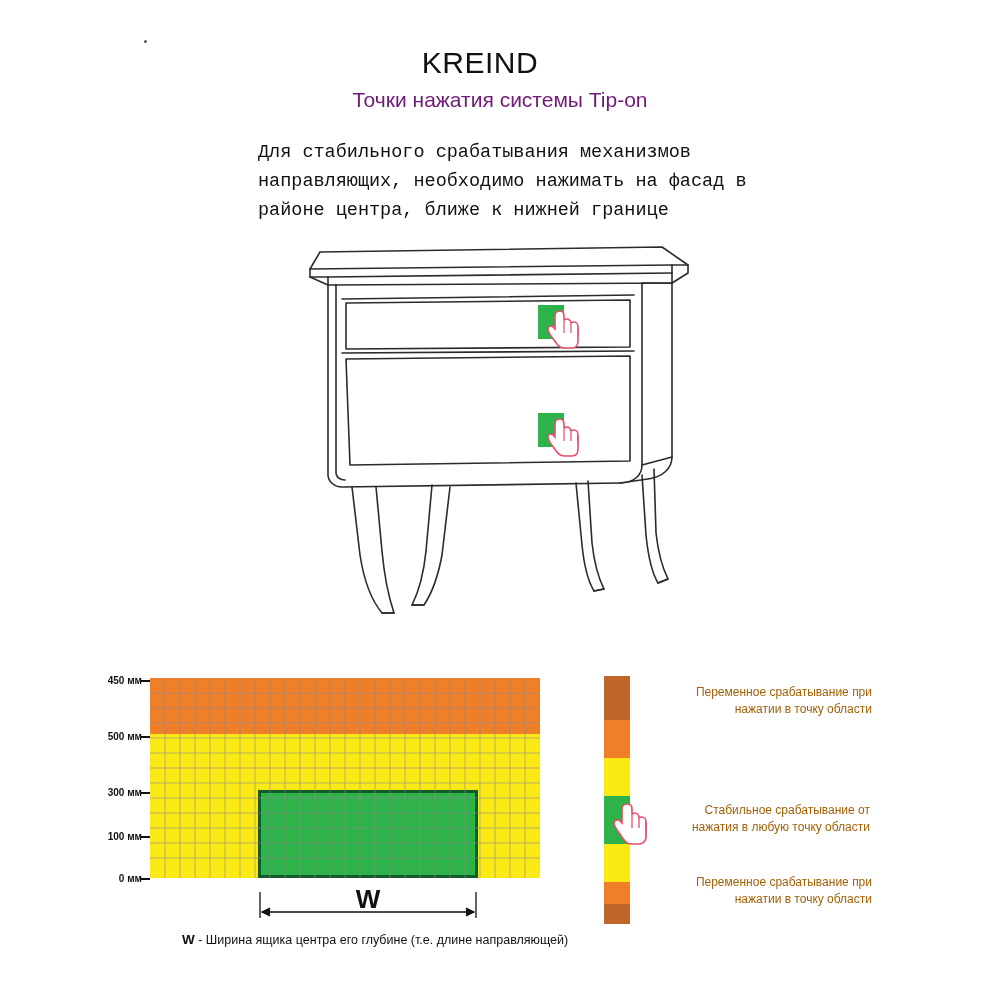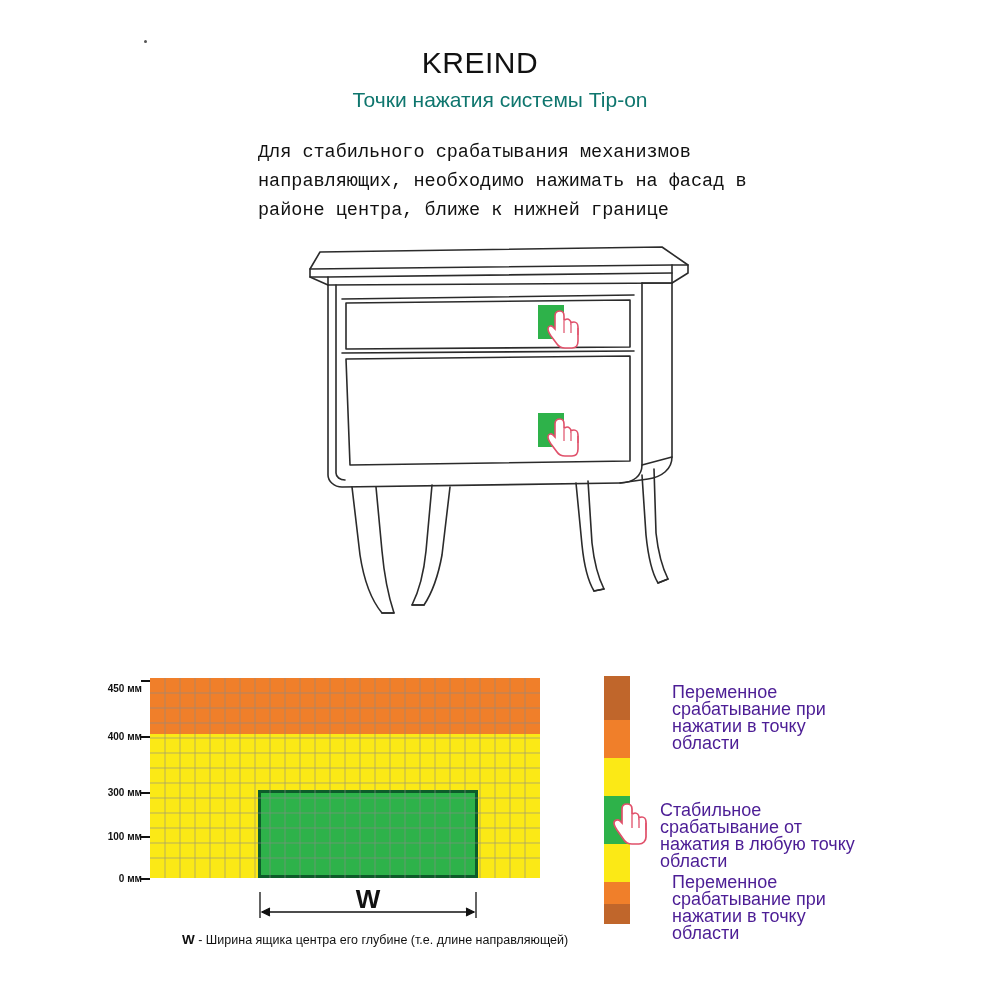--- a/index.html
+++ b/index.html
@@ -31,21 +31,21 @@
     letter-spacing: 0.5px;
     color: #111;
   }
   .subtitle {
     position: absolute;
     top: 88px;
     left: 0;
     width: 1000px;
     text-align: center;
     font-size: 21px;
-    color: #0f766e;
+    color: #701a75;
   }
   .intro {
     position: absolute;
     top: 138px;
     left: 258px;
     width: 520px;
     font-size: 18.5px;
     line-height: 29px;
     color: #111;
     font-family: Liberation Mono, monospace;
@@ -193,23 +193,24 @@
 
   .legend-hand {
     position: absolute;
     left: 8px;
     top: 126px;
     width: 36px;
     height: 44px;
   }
   .legend-text {
     position: absolute;
-    font-size: 18px;
+    font-size: 12px;
     line-height: 17px;
-    color: #4c1d95;
+    color: #a16207;
+    text-align: right;
   }
   .lt1 { left: 68px; top: 8px;  width: 200px; }
   .lt2 { left: 56px; top: 126px; width: 210px; }
   .lt3 { left: 68px; top: 198px; width: 200px; }
 </style>
 </head>
 <body>
 
 <div class="page">
 
@@ -309,24 +310,24 @@
           <line x1="0" y1="120" x2="390" y2="120"></line>
         <line x1="0" y1="135" x2="390" y2="135"></line>
           <line x1="0" y1="150" x2="390" y2="150"></line>
         <line x1="0" y1="165" x2="390" y2="165"></line>
           <line x1="0" y1="180" x2="390" y2="180"></line>
       </g>
     </svg>
   </div>
 
   <div class="axis-labels">
-    <div class="axis-label" style="top:10px;text-align:right;">450 мм</div>
+    <div class="axis-label" style="top:2px;text-align:right;">450 мм</div>
     <div class="tick" style="top:2px;"></div>
 
-    <div class="axis-label" style="top:58px;">400 мм</div>
+    <div class="axis-label" style="top:58px;">500 мм</div>
     <div class="tick" style="top:58px;"></div>
 
     <div class="axis-label" style="top:114px;">300 мм</div>
     <div class="tick" style="top:114px;"></div>
 
     <div class="axis-label" style="top:158px;">100 мм</div>
     <div class="tick" style="top:158px;"></div>
 
     <div class="axis-label" style="top:200px;margin-left:25px;">0 мм</div>
     <div class="tick" style="top:200px;"></div>

